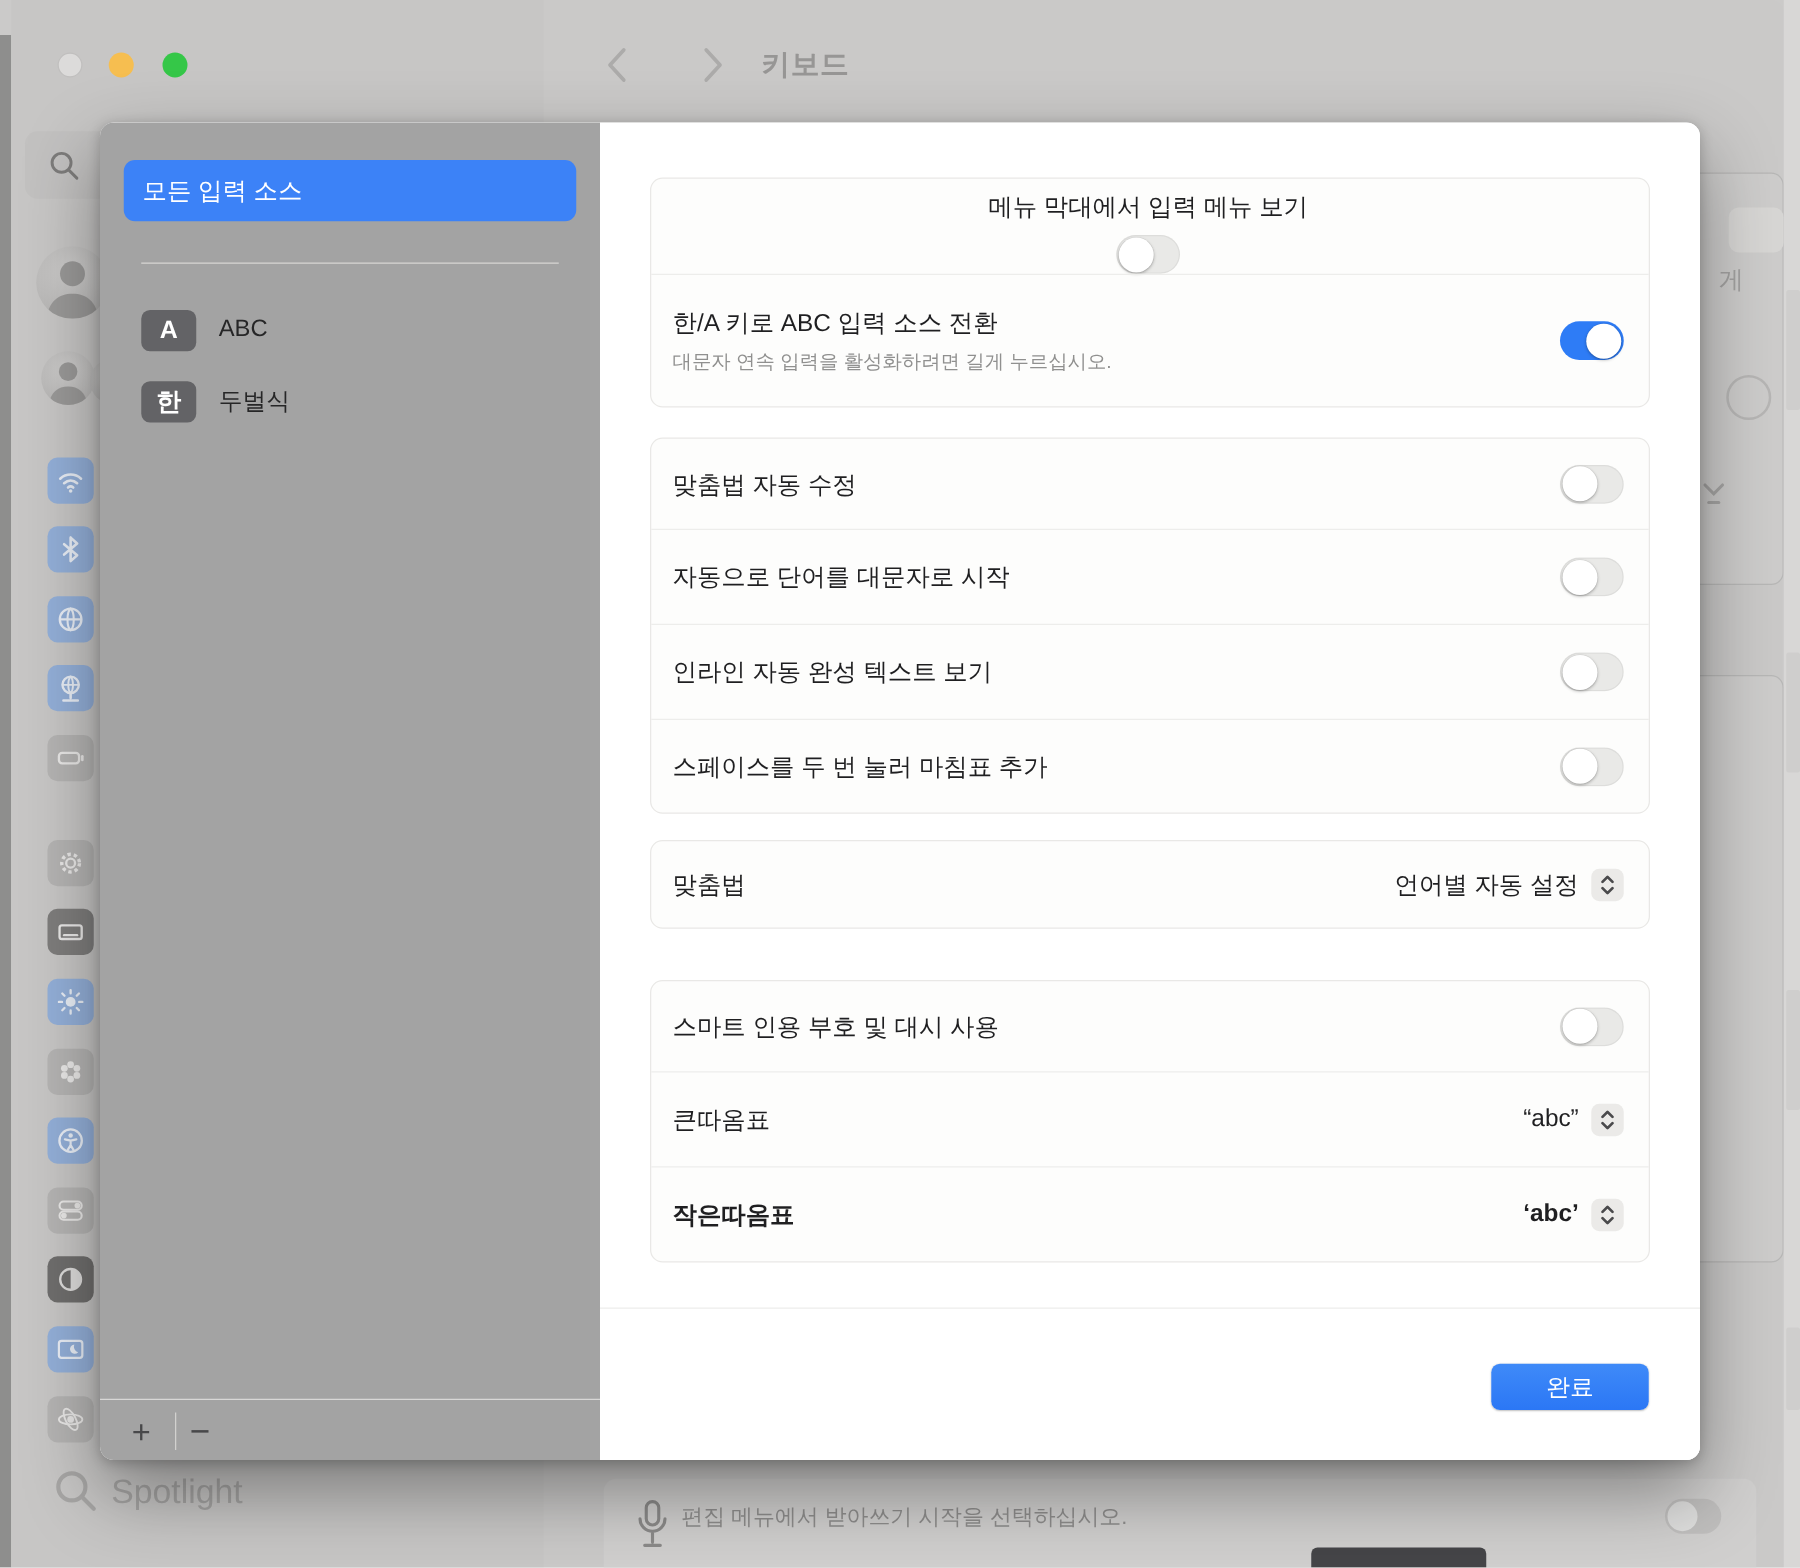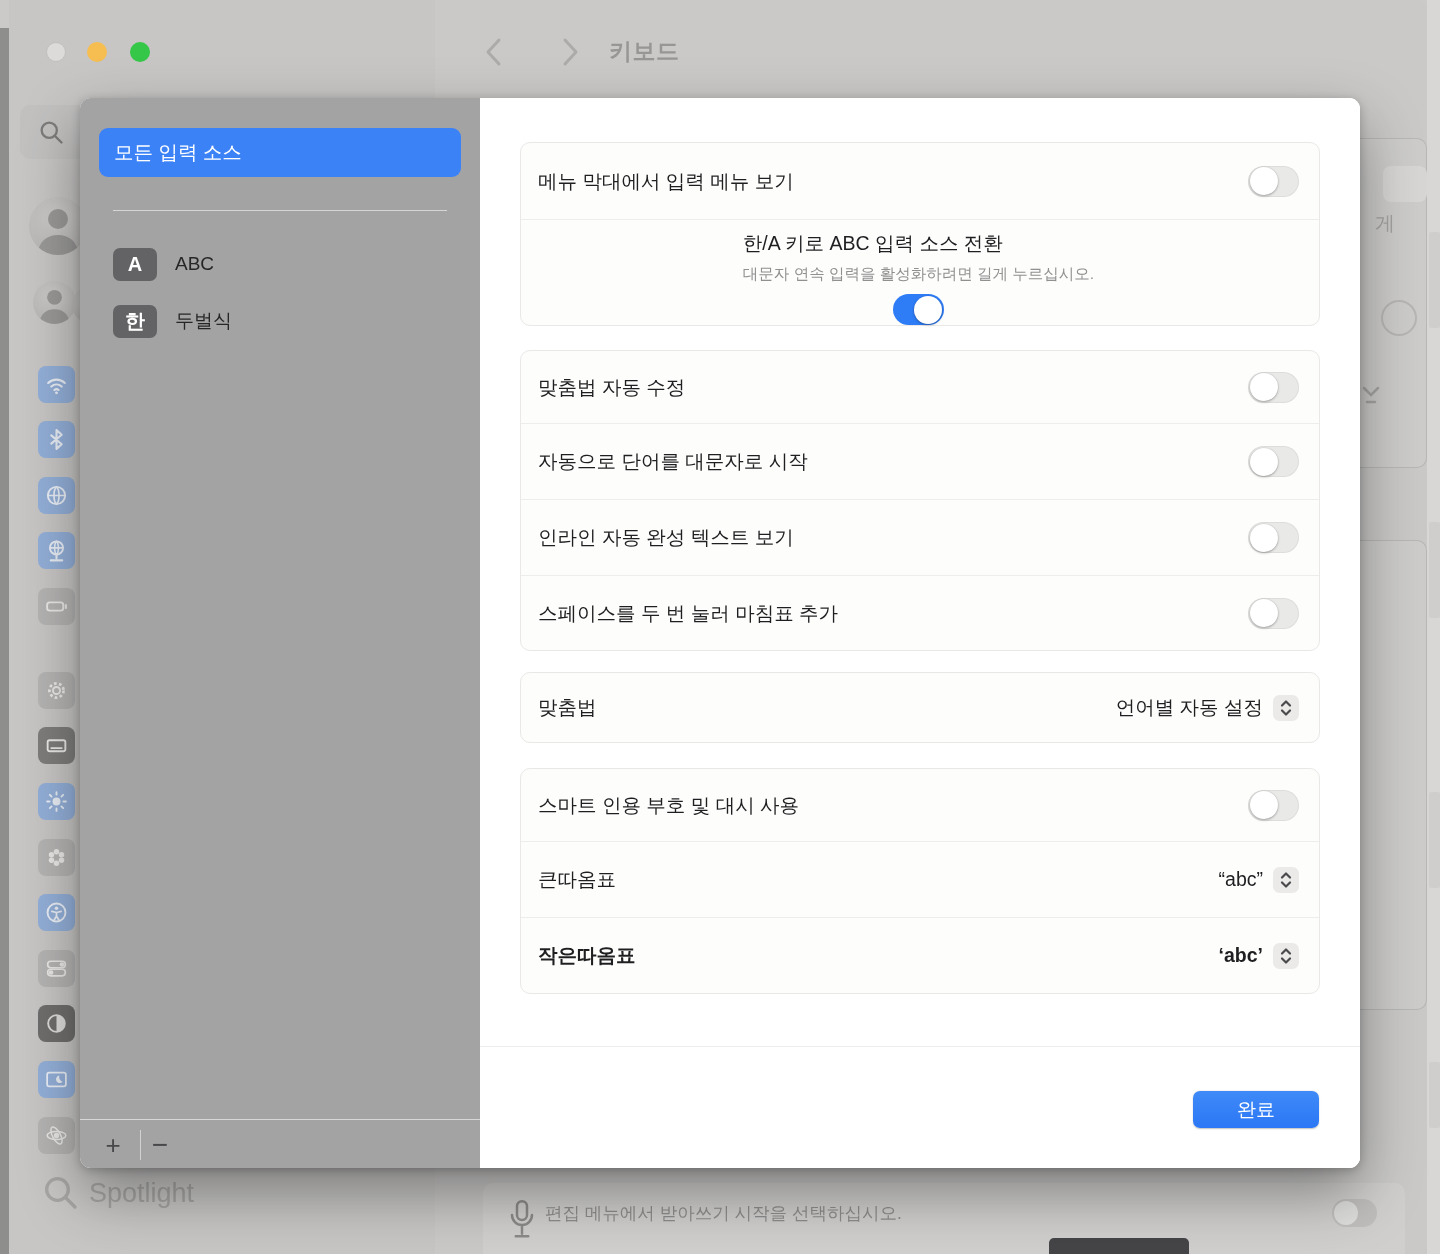--- a/index.html
+++ b/index.html
@@ -58,21 +58,21 @@
   .side-div { position:absolute; left:33px; right:33px; top:112px; height:1px; background:#d7d6d4; }
   .src-row { position:absolute; left:33px; right:12px; height:34px; display:flex; align-items:center; }
   .src-badge { width:44px; height:33px; border-radius:7px; background:#636366; color:#fff; font-weight:bold; font-size:20px; display:flex; align-items:center; justify-content:center; margin-right:18px; flex:0 0 auto; }
   .src-label { font-size:19px; color:#262627; }
   .side-bottom-div { position:absolute; left:0; right:0; top:1021px; height:1px; background:#d8d7d6; }
   .pm-btn { position:absolute; top:1032px; width:40px; height:30px; display:flex; align-items:center; justify-content:center; font-size:26px; color:#48484a; }
   .pm-plus { left:13px; } .pm-minus { left:60px; font-size:28px; }
   .pm-sep { position:absolute; left:60px; top:1032px; width:1px; height:30px; background:#d2d1cf; }
   .m-content { position:absolute; left:400px; top:0; right:0; bottom:0; background:#fff; }
   .group { position:relative; margin-left:40px; width:800px; background:#fdfdfc; border:1px solid #e9e8e6; border-radius:10px; }
-  .g1 { margin-top:44px; } .g2 { margin-top:24px; } .g3 { margin-top:21px; } .g4 { margin-top:25px; }
+  .g1 { margin-top:44px; } .g2 { margin-top:24px; } .g3 { margin-top:21px; } .g4 { margin-top:41px; }
   .row { position:relative; display:flex; align-items:center; padding:0 20px 0 17px; }
   .row + .row { border-top:1px solid #ededeb; }
   .row .texts { display:flex; flex-direction:column; justify-content:center; gap:7px; flex:1 1 auto; min-width:0; }
   .row .lbl { font-size:19.5px; color:#1f1f21; }
   .row .sub { font-size:15.5px; color:#90908f; }
   .toggle { position:relative; width:51px; height:31px; border-radius:16px; background:#e9e9e7; box-shadow:inset 0 0 0 1px rgba(0,0,0,.05); flex:0 0 auto; }
   .toggle .knob { position:absolute; top:1.5px; left:2px; width:28px; height:28px; border-radius:50%; background:#fff; box-shadow:0 1px 2.5px rgba(0,0,0,.3), 0 0 0 .5px rgba(0,0,0,.06); }
   .toggle.on { background:#2e7cf6; box-shadow:none; }
   .toggle.on .knob { left:auto; right:2px; }
   .select-val { font-size:19.5px; color:#1f1f21; margin-right:10px; }
@@ -280,29 +280,29 @@
       </div>
     <div class="side-bottom-div"></div>
     <div class="pm-btn pm-plus">+</div>
     <div class="pm-sep"></div>
     <div class="pm-btn pm-minus">−</div>
   </div>
 
   <div class="m-content">
     <div id="groups">
         <div class="group g1">
-          <div class="row" style="height: 76px;">
+          <div class="row" style="height: 76px; flex-direction: column;">
             <div class="texts">
               <div class="lbl">메뉴 막대에서 입력 메뉴 보기</div>
             </div>
             <div class="toggle">
               <div class="knob"></div>
             </div>
           </div>
-          <div class="row" style="height: 106px; flex-direction: column;">
+          <div class="row" style="height: 106px;">
             <div class="texts">
               <div class="lbl">한/A 키로 ABC 입력 소스 전환</div>
               <div class="sub">대문자 연속 입력을 활성화하려면 길게 누르십시오.</div>
             </div>
             <div class="toggle on">
               <div class="knob"></div>
             </div>
           </div>
         </div>
         <div class="group g2">

